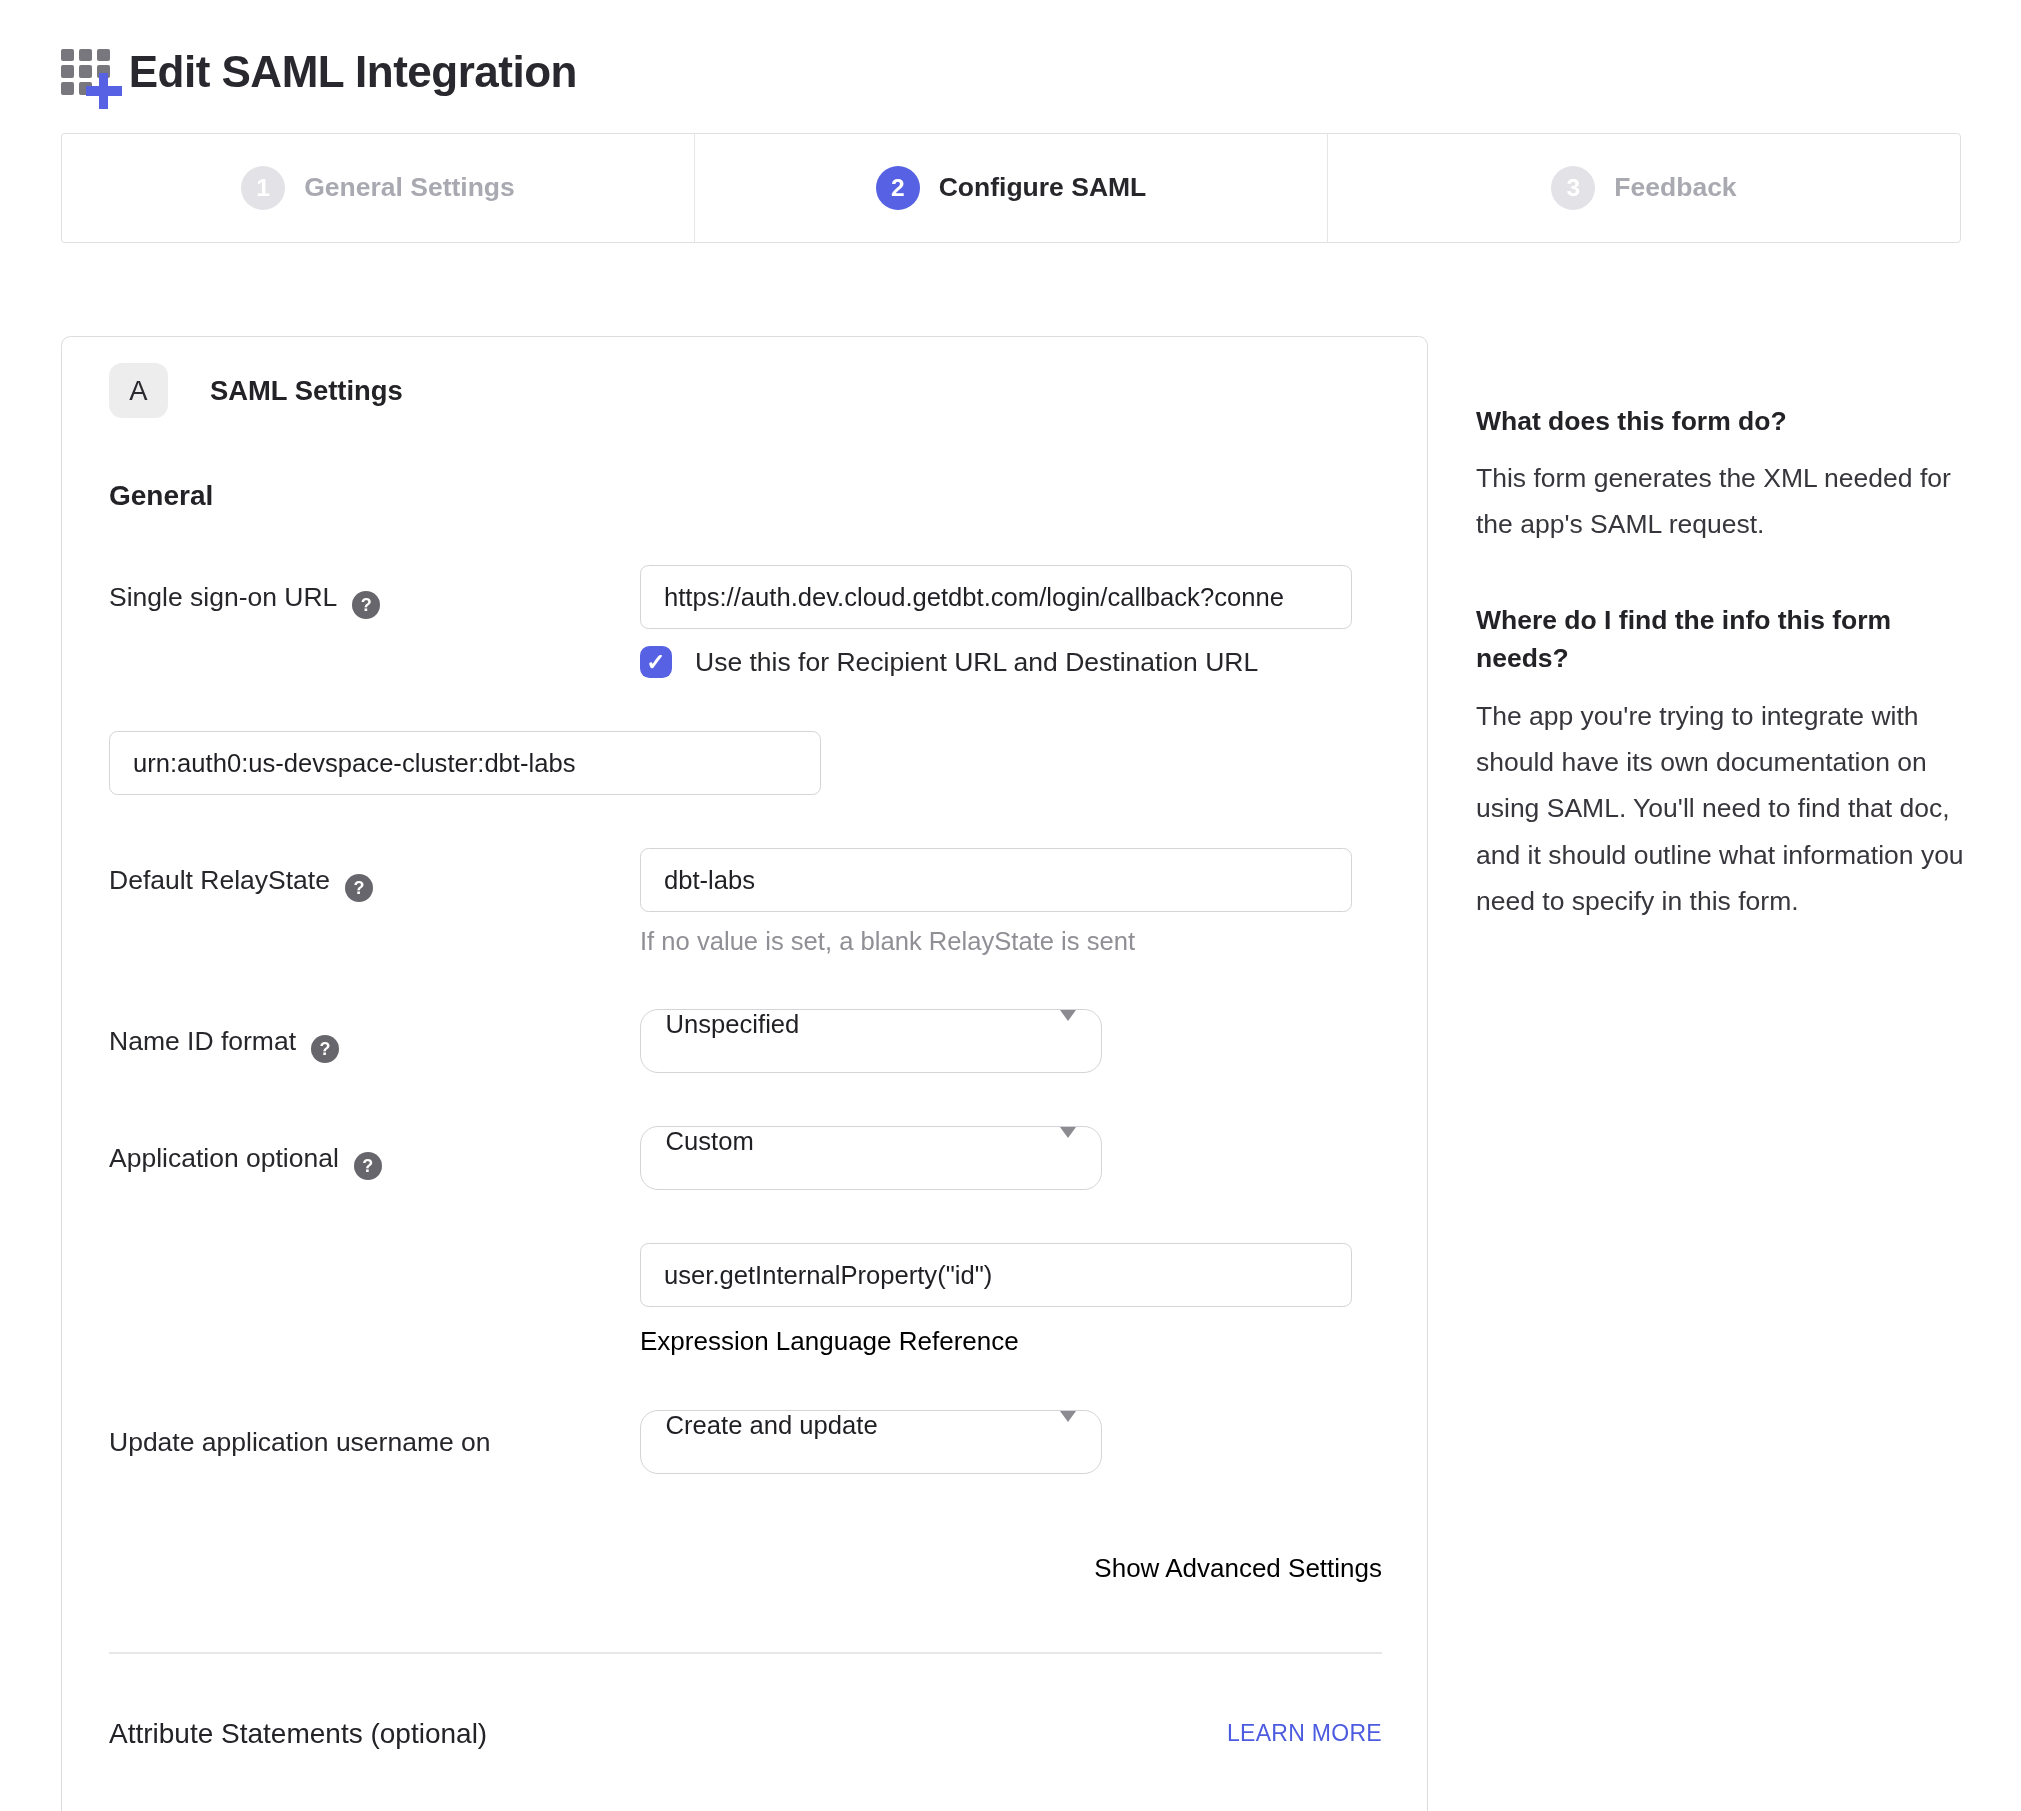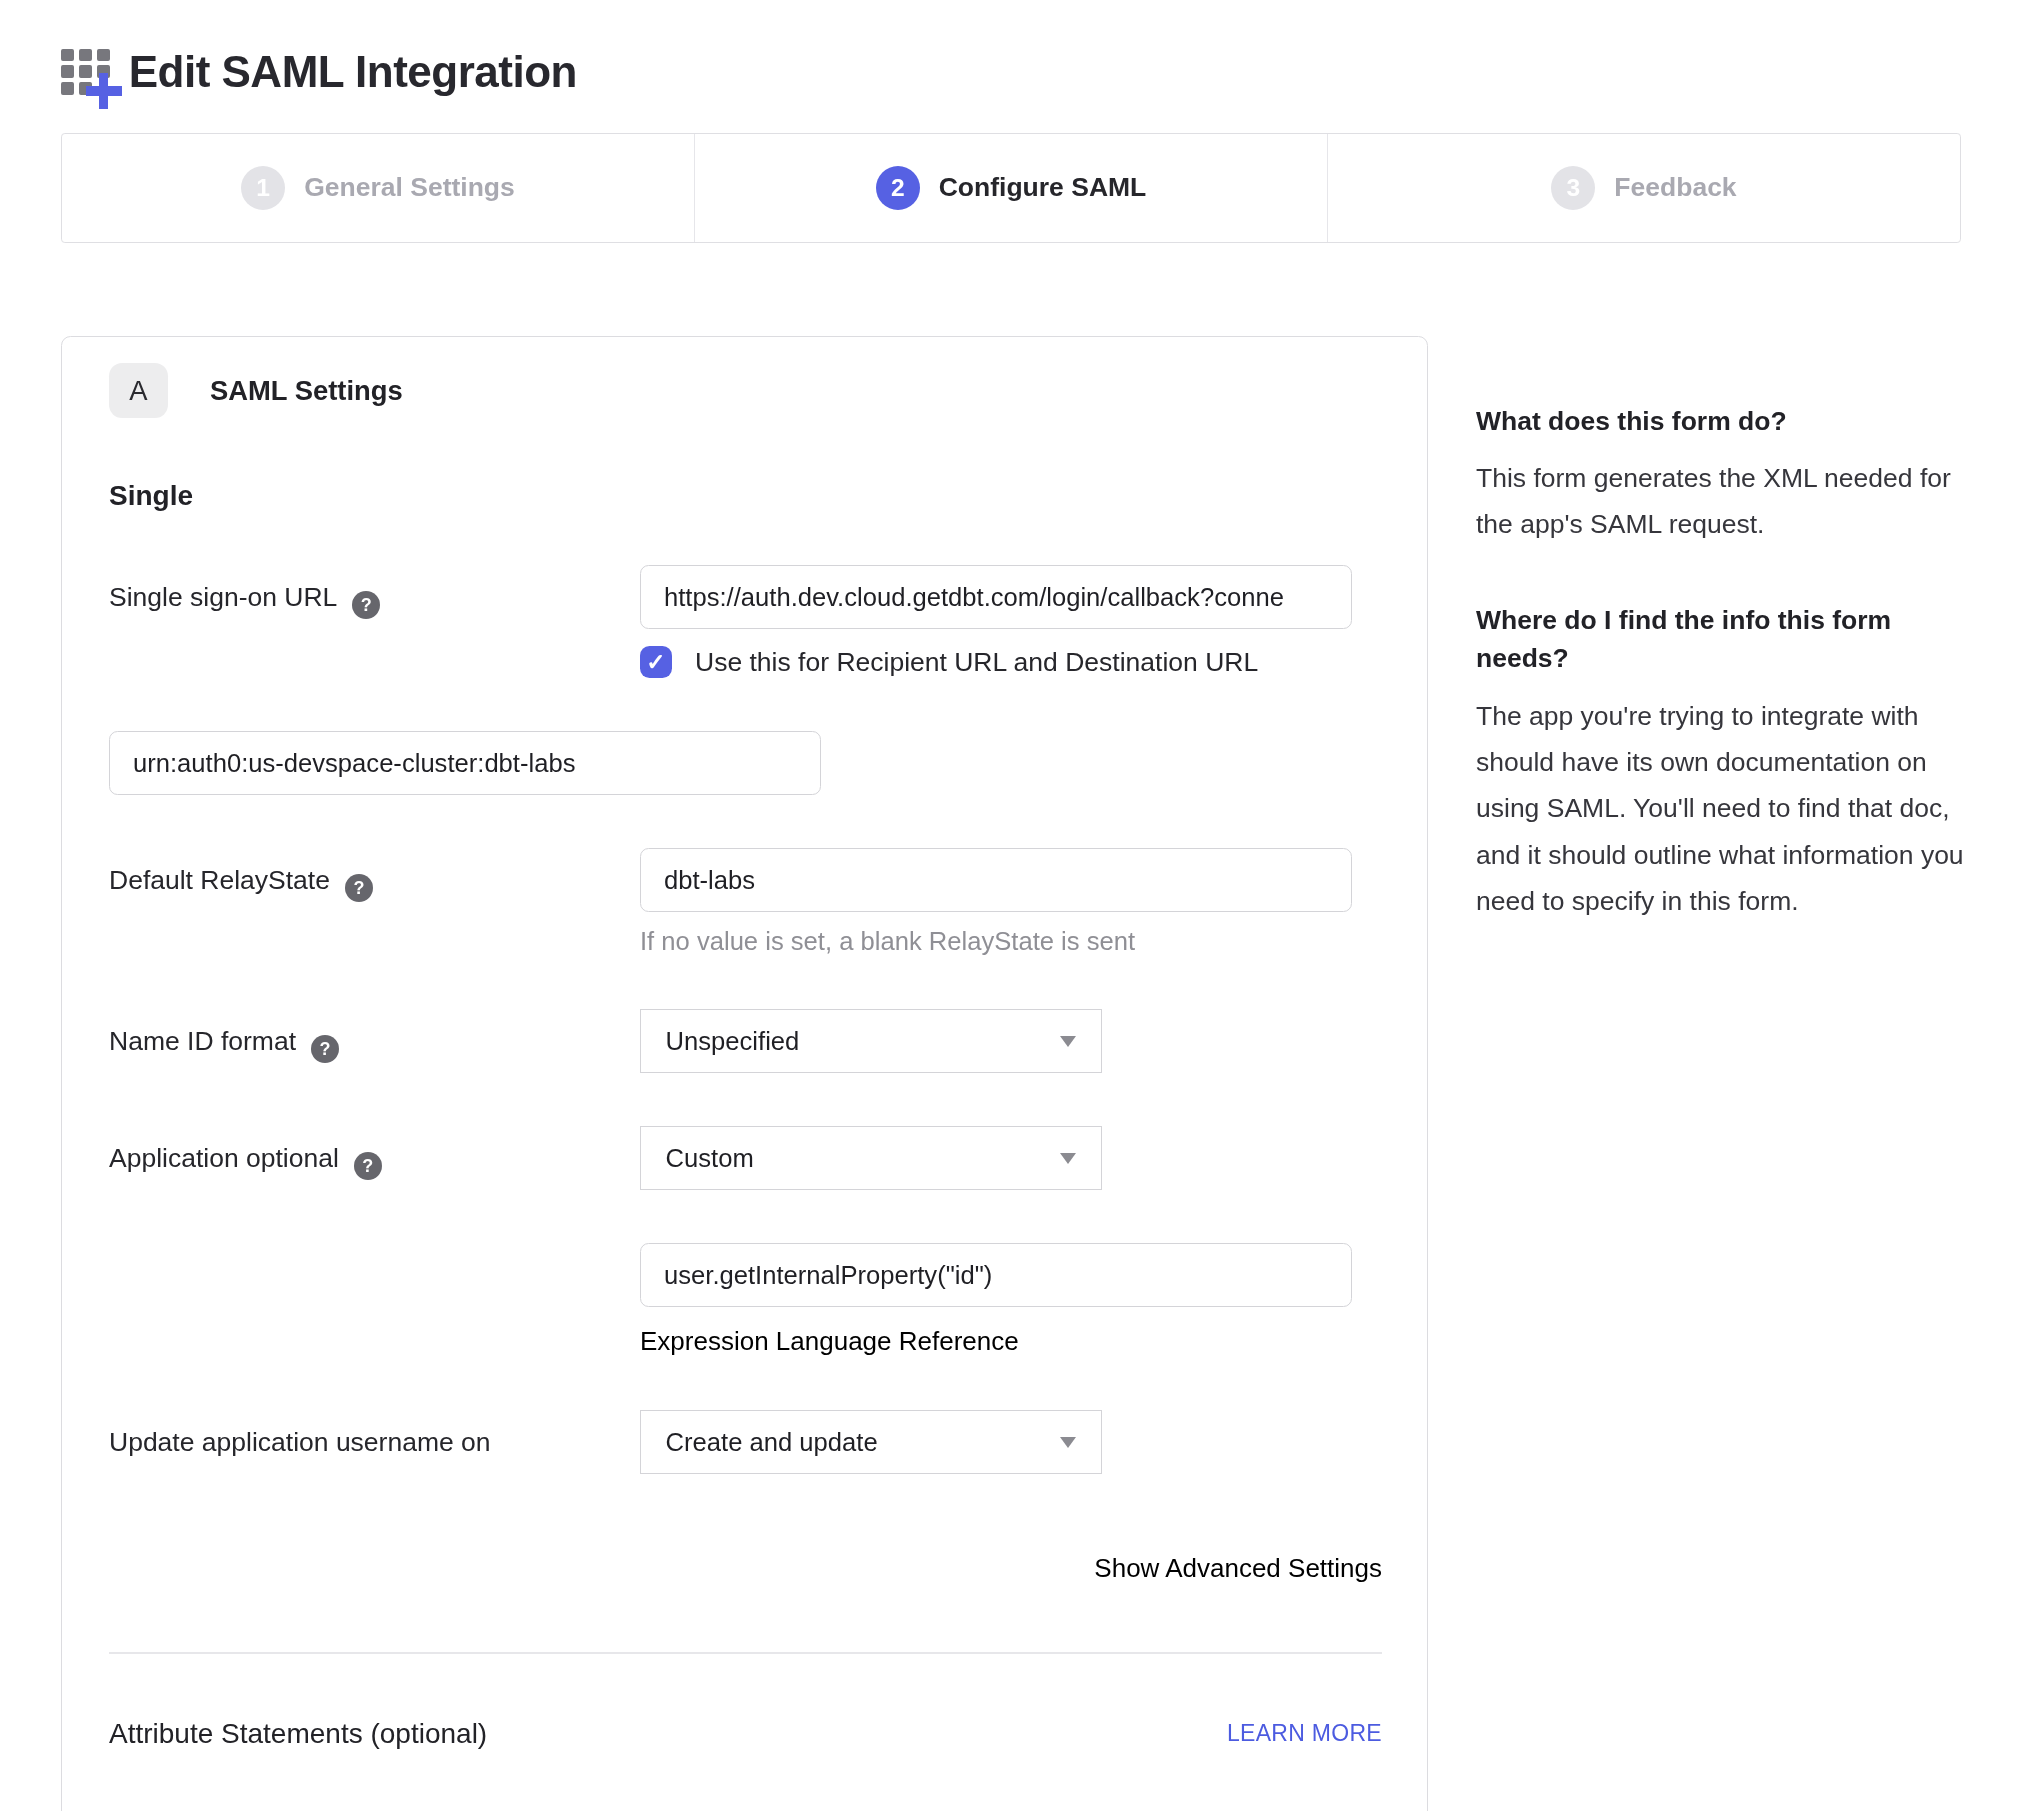--- a/index.html
+++ b/index.html
@@ -51,22 +51,22 @@
   .form-row { display:flex; align-items:flex-start; margin-top:53px; }
   .form-label-col { width:531px; flex:0 0 auto; padding-top:17px; }
   .form-label { font-size:26.5px; color:#26262b; }
   .help-icon { display:inline-flex; width:28px; height:28px; border-radius:50%; background:#66666c;
     color:#fff; font-size:18px; font-weight:700; align-items:center; justify-content:center;
     margin-left:15px; vertical-align:-4.7px; cursor:default; }
   .form-control-col { flex:1 1 auto; }
   .text-input { width:712px; height:64px; border:1.9px solid #d4d4d8; border-radius:8.5px;
     padding:0 23px; font-size:25.6px; color:#1f1f24; font-family:"Liberation Sans",sans-serif;
     background:#fff; outline:none; text-overflow:clip; white-space:nowrap; overflow:hidden; }
-  .select-box { width:462px; height:64px; border:1.9px solid #d4d4d8; border-radius:0;
-    padding:0 24.6px; display:flex; align-items:center; justify-content:space-between;
+  .select-box { width:462px; height:64px; border:1.9px solid #d4d4d8; border-radius:18px;
+    padding:0 24.6px; display:flex; justify-content:space-between;
     font-size:25.6px; color:#1f1f24; background:#fff; cursor:default; }
   .caret { width:0; height:0; border-left:8.5px solid transparent; border-right:8.5px solid transparent;
     border-top:11.4px solid #8b8b91; }
   .checkbox-row { display:flex; align-items:center; gap:23px; margin-top:17px; }
   .checkbox { width:32px; height:32px; border-radius:9.5px; background:#5661e3; color:#fff;
     display:flex; align-items:center; justify-content:center; font-size:23px; font-weight:700; cursor:default; }
   .checkbox-label { font-size:26.5px; color:#26262b; }
   .field-hint { margin-top:15px; font-size:25.6px; color:#8f8f95; }
   .link { color:#000000; text-decoration:none; font-size:26px; cursor:pointer; }
   .expr-link-row { margin-top:19px; }
@@ -123,21 +123,21 @@
 
   <div class="content">
 
     <div class="card">
 
       <div class="card-header">
         <div class="section-badge">A</div>
         <div class="card-heading">SAML Settings</div>
       </div>
 
-      <div class="group-heading">Single</div>
+      <div class="group-heading">General</div>
 
       <div class="form-row">
         <div class="form-label-col">
           <span class="form-label">Single sign-on URL</span><span class="help-icon">?</span>
         </div>
         <div class="form-control-col">
           <input class="text-input" type="text" value="https://auth.dev.cloud.getdbt.com/login/callback?conne" style="">
           <div class="checkbox-row">
             <span class="checkbox">✓</span>
             <span class="checkbox-label">Use this for Recipient URL and Destination URL</span>

